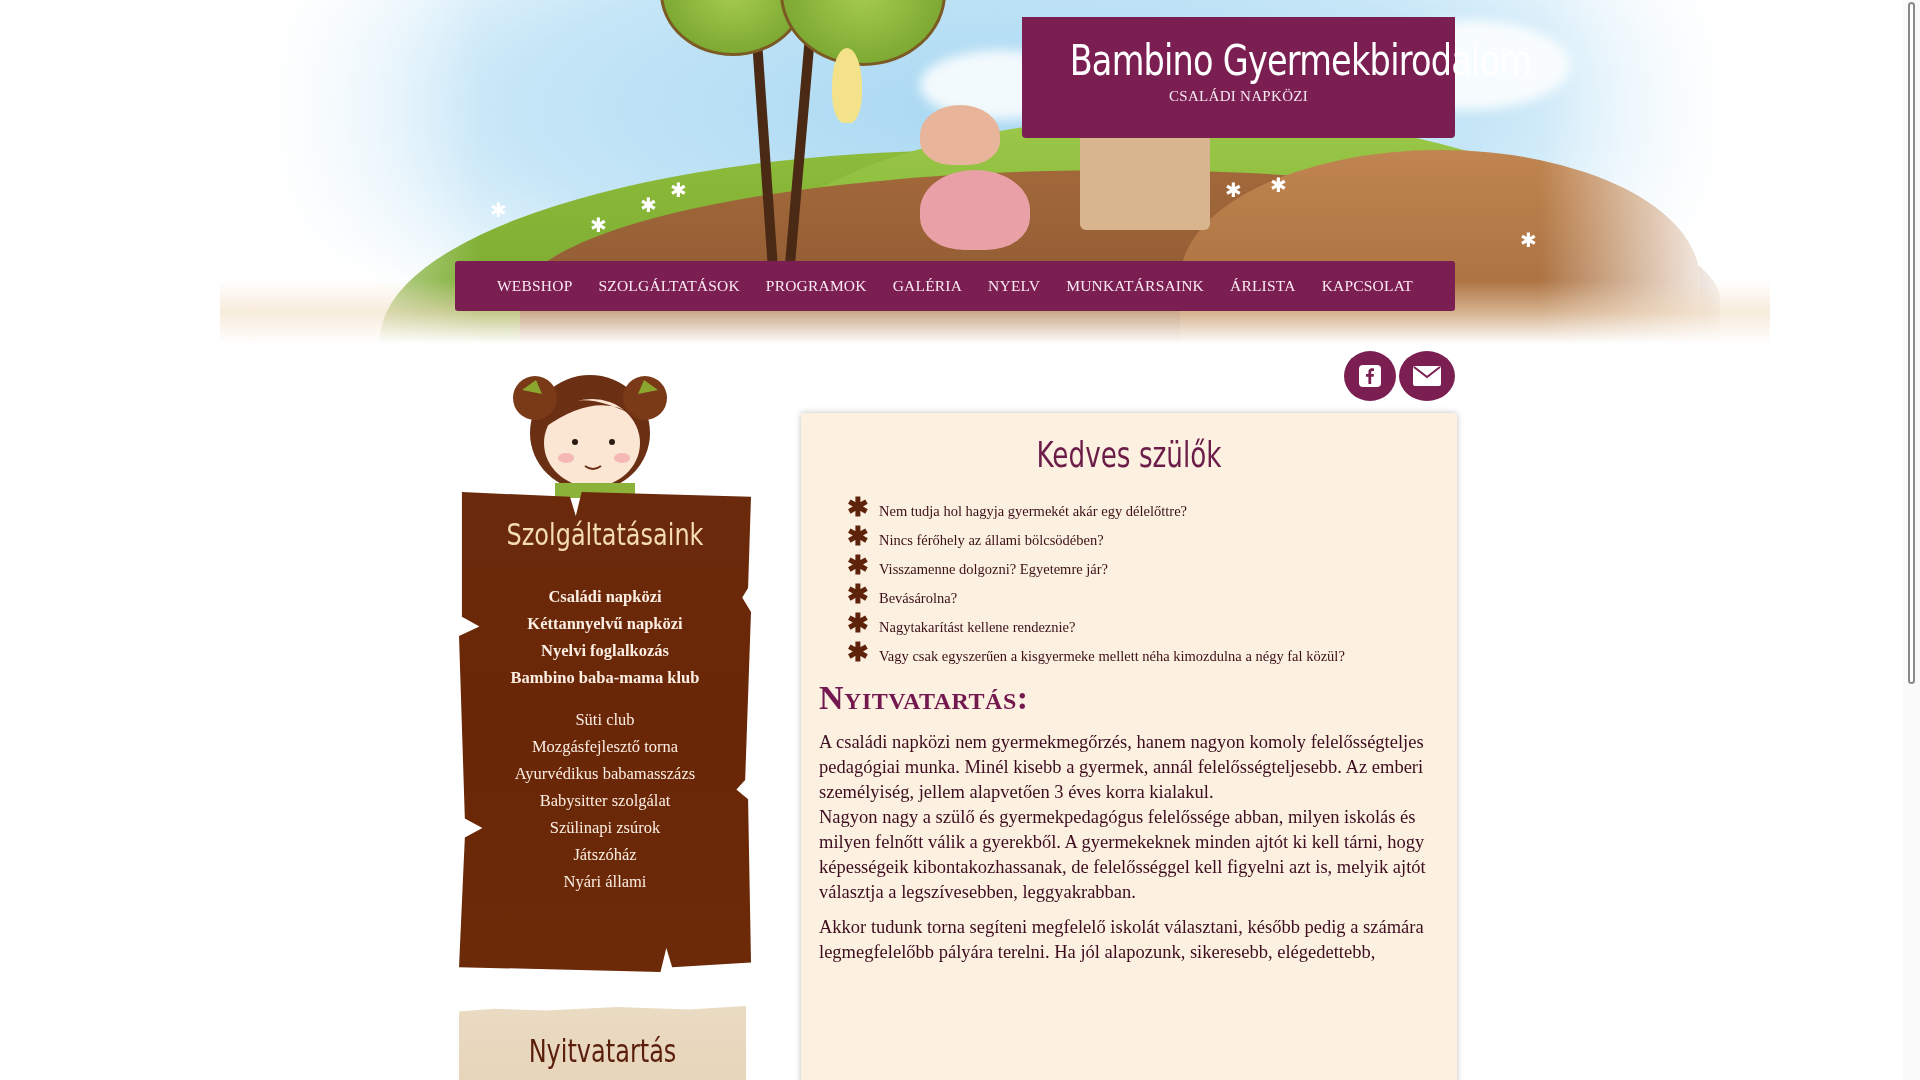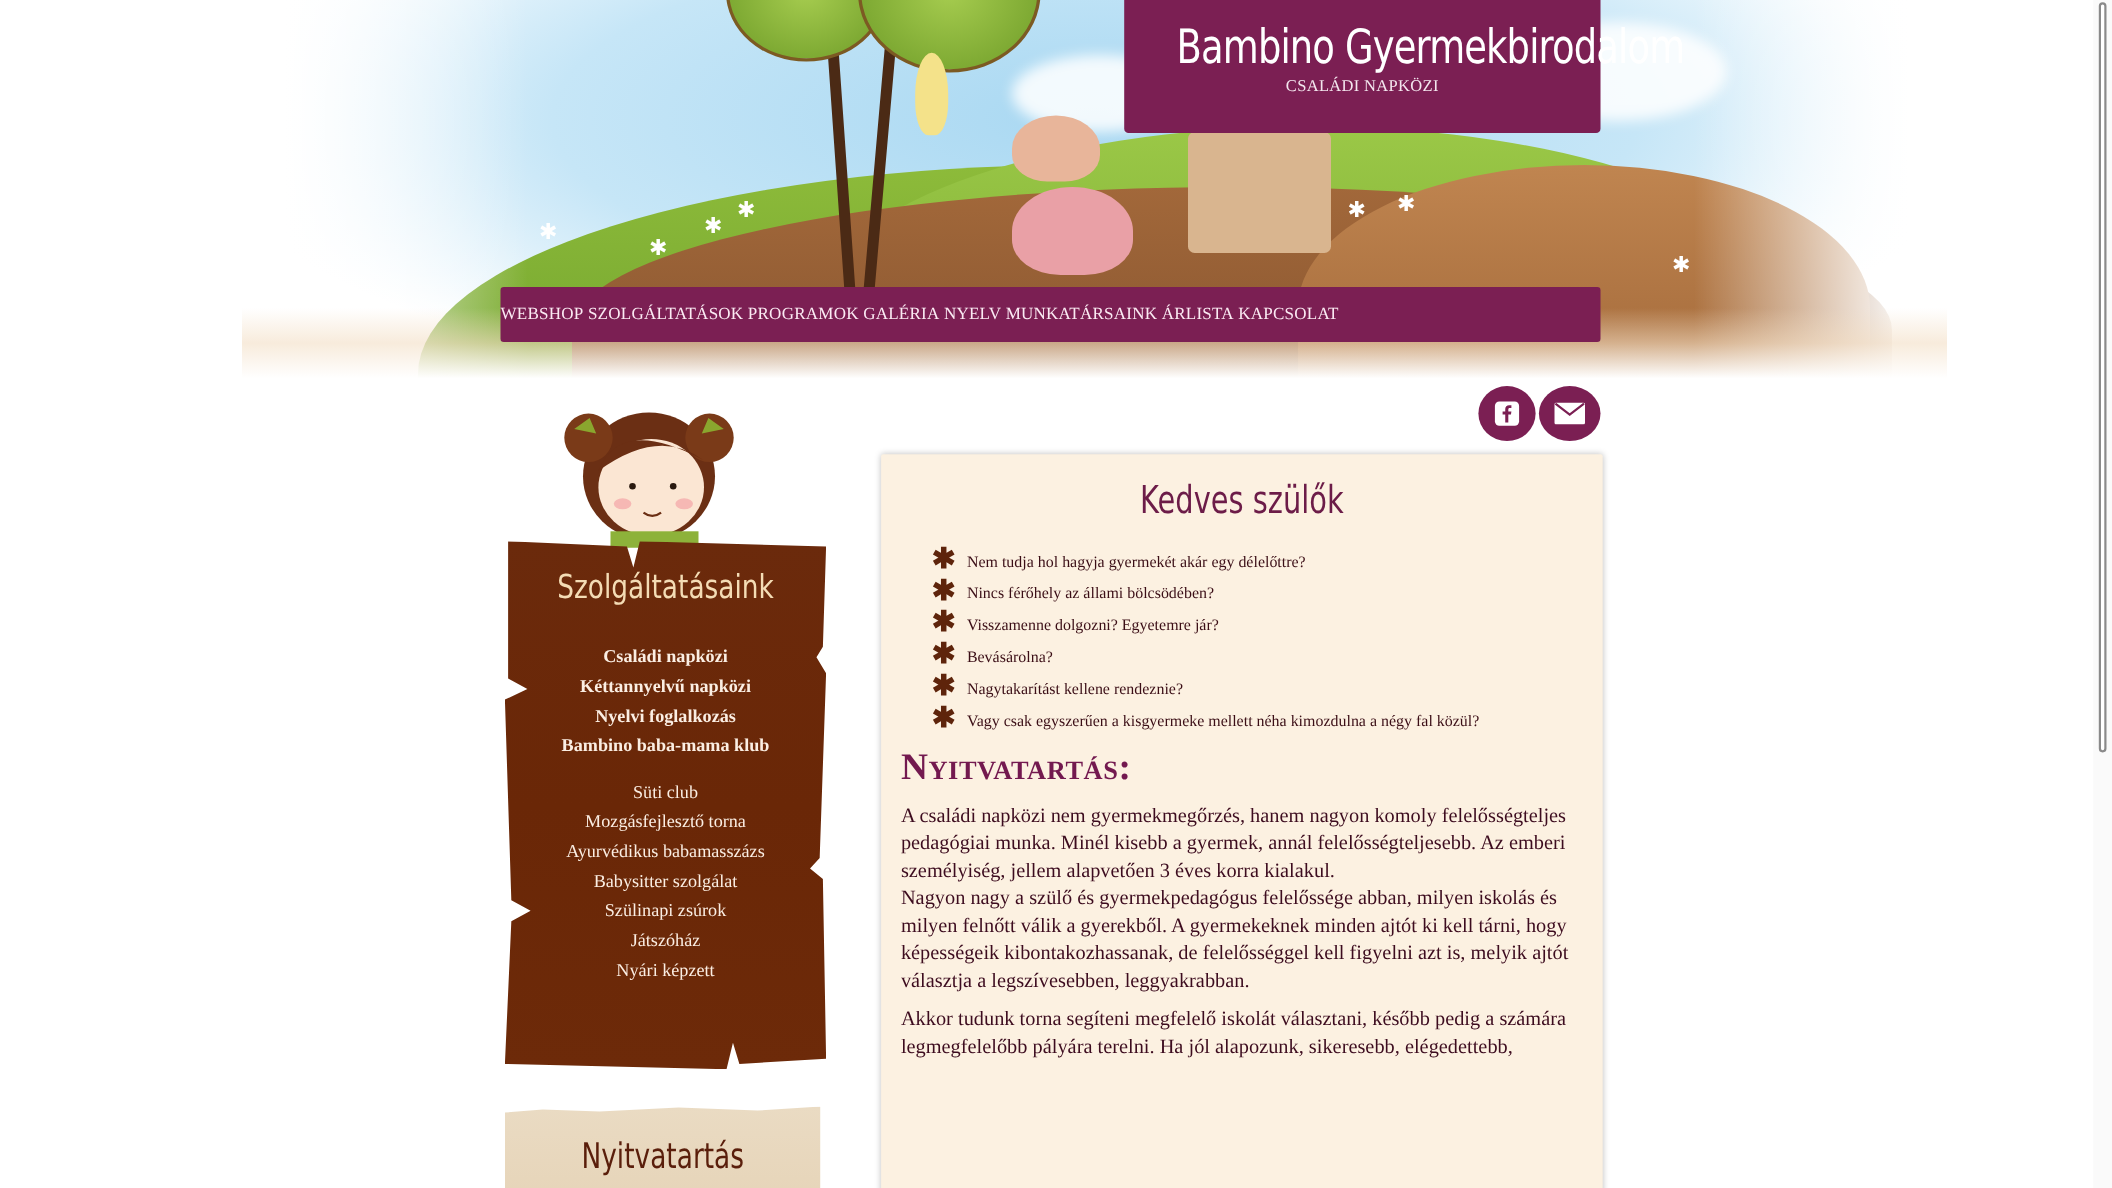--- a/index.html
+++ b/index.html
@@ -22,29 +22,29 @@
   .hero-fade-r { position:absolute; right:0; top:0; width:230px; height:360px;
       background:linear-gradient(270deg,#fff 15%,rgba(255,255,255,0)); }
   .hero-fade-b { position:absolute; left:0; bottom:0; width:100%; height:80px;
       background:linear-gradient(0deg,#fff 20%,rgba(243,222,196,0.6) 60%,rgba(255,255,255,0)); }
   .tree-trunk { position:absolute; width:10px; background:#4b2a15; border-radius:6px; }
   .tree-top { position:absolute; border-radius:50%; background:radial-gradient(#a6cc4f,#6d9b27); border:3px solid #7c5a23; }
   .flower { position:absolute; color:#fff; font-size:20px; line-height:1; }
   .kid { position:absolute; border-radius:50% 50% 40% 40%; }
 
   
-  .brand { position:absolute; left:1022px; top:0; width:433px; height:121px; background:#7b1f53;
+  .brand { position:absolute; left:1022px; top:17px; width:433px; height:121px; background:#7b1f53;
            border-radius:0 0 4px 4px; text-align:center; color:#fff; }
   .brand-title { font-family:"DejaVu Sans","Liberation Sans",sans-serif; font-size:43px; letter-spacing:-1px;
            transform:scaleX(0.78); transform-origin:center; margin-top:22px; line-height:1; white-space:nowrap; }
   .brand-sub { font-family:"Liberation Serif",serif; font-size:15px; margin-top:6px; letter-spacing:0.3px; color:#f4e7ef; }
 
   
   .nav { position:absolute; left:455px; top:261px; width:1000px; height:50px; background:#7b1f53;
-         border-radius:3px; display:flex; align-items:center; gap:4px; }
+         border-radius:3px; display:flex; justify-content:center; align-items:center; gap:26px; }
   .nav a { color:#fbeaf3; font-family:"Liberation Serif",serif; font-size:15.5px; text-decoration:none; letter-spacing:0.2px; cursor:pointer; }
 
   
   .social { position:absolute; top:351px; width:52px; height:50px; border-radius:50%; background:#7b1f53;
             display:flex; align-items:center; justify-content:center; cursor:pointer; }
   .social.fb { left:1344px; }
   .social.mail { left:1399px; width:56px; }
 
   
   .girl { position:absolute; left:500px; top:358px; width:180px; height:140px; }
@@ -163,21 +163,21 @@
   <a class="item bold">Kéttannyelvű napközi</a>
   <a class="item bold">Nyelvi foglalkozás</a>
   <a class="item bold">Bambino baba-mama klub</a>
   <div class="gap"></div>
   <a class="item">Süti club</a>
   <a class="item">Mozgásfejlesztő torna</a>
   <a class="item">Ayurvédikus babamasszázs</a>
   <a class="item">Babysitter szolgálat</a>
   <a class="item">Szülinapi zsúrok</a>
   <a class="item">Játszóház</a>
-  <a class="item">Nyári képzett</a>
+  <a class="item">Nyári állami</a>
 </div>
 
 <div class="paper"></div>
 <div class="paper-title">Nyitvatartás</div>
 
 <div class="card">
   <div class="card-title">Kedves szülők</div>
   <ul class="qlist">
     <li><span class="star">✱</span><span>Nem tudja hol hagyja gyermekét akár egy délelőttre?</span></li>
     <li><span class="star">✱</span><span>Nincs férőhely az állami bölcsödében?</span></li>

